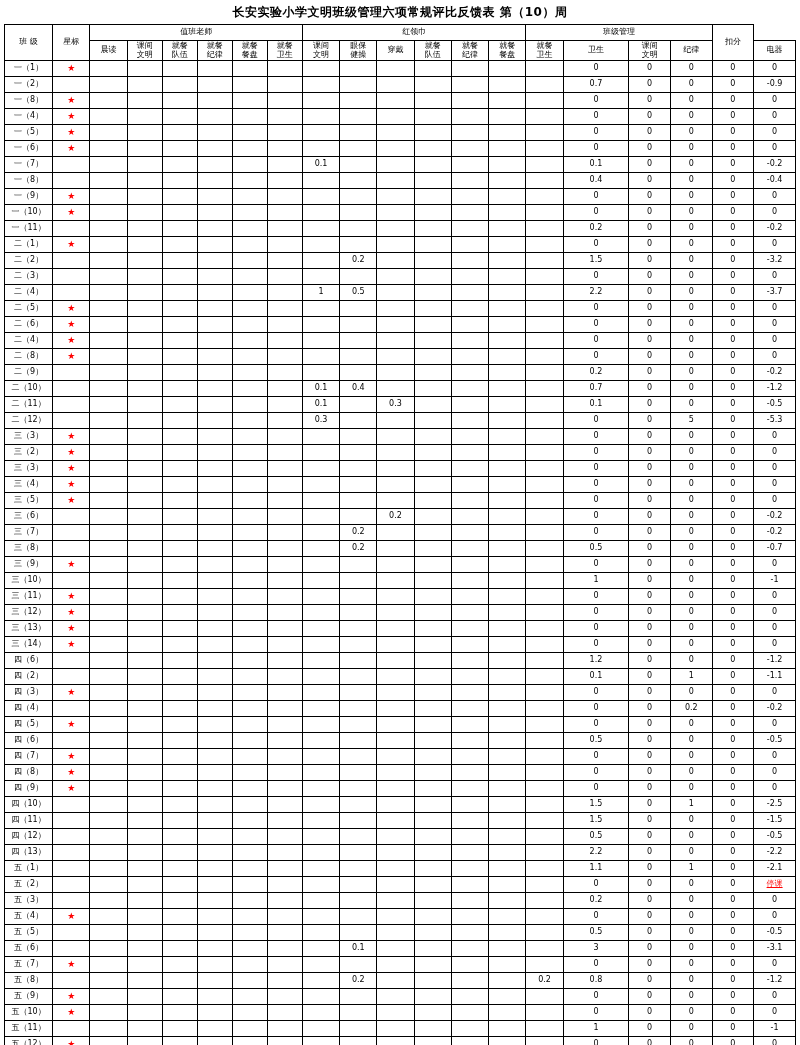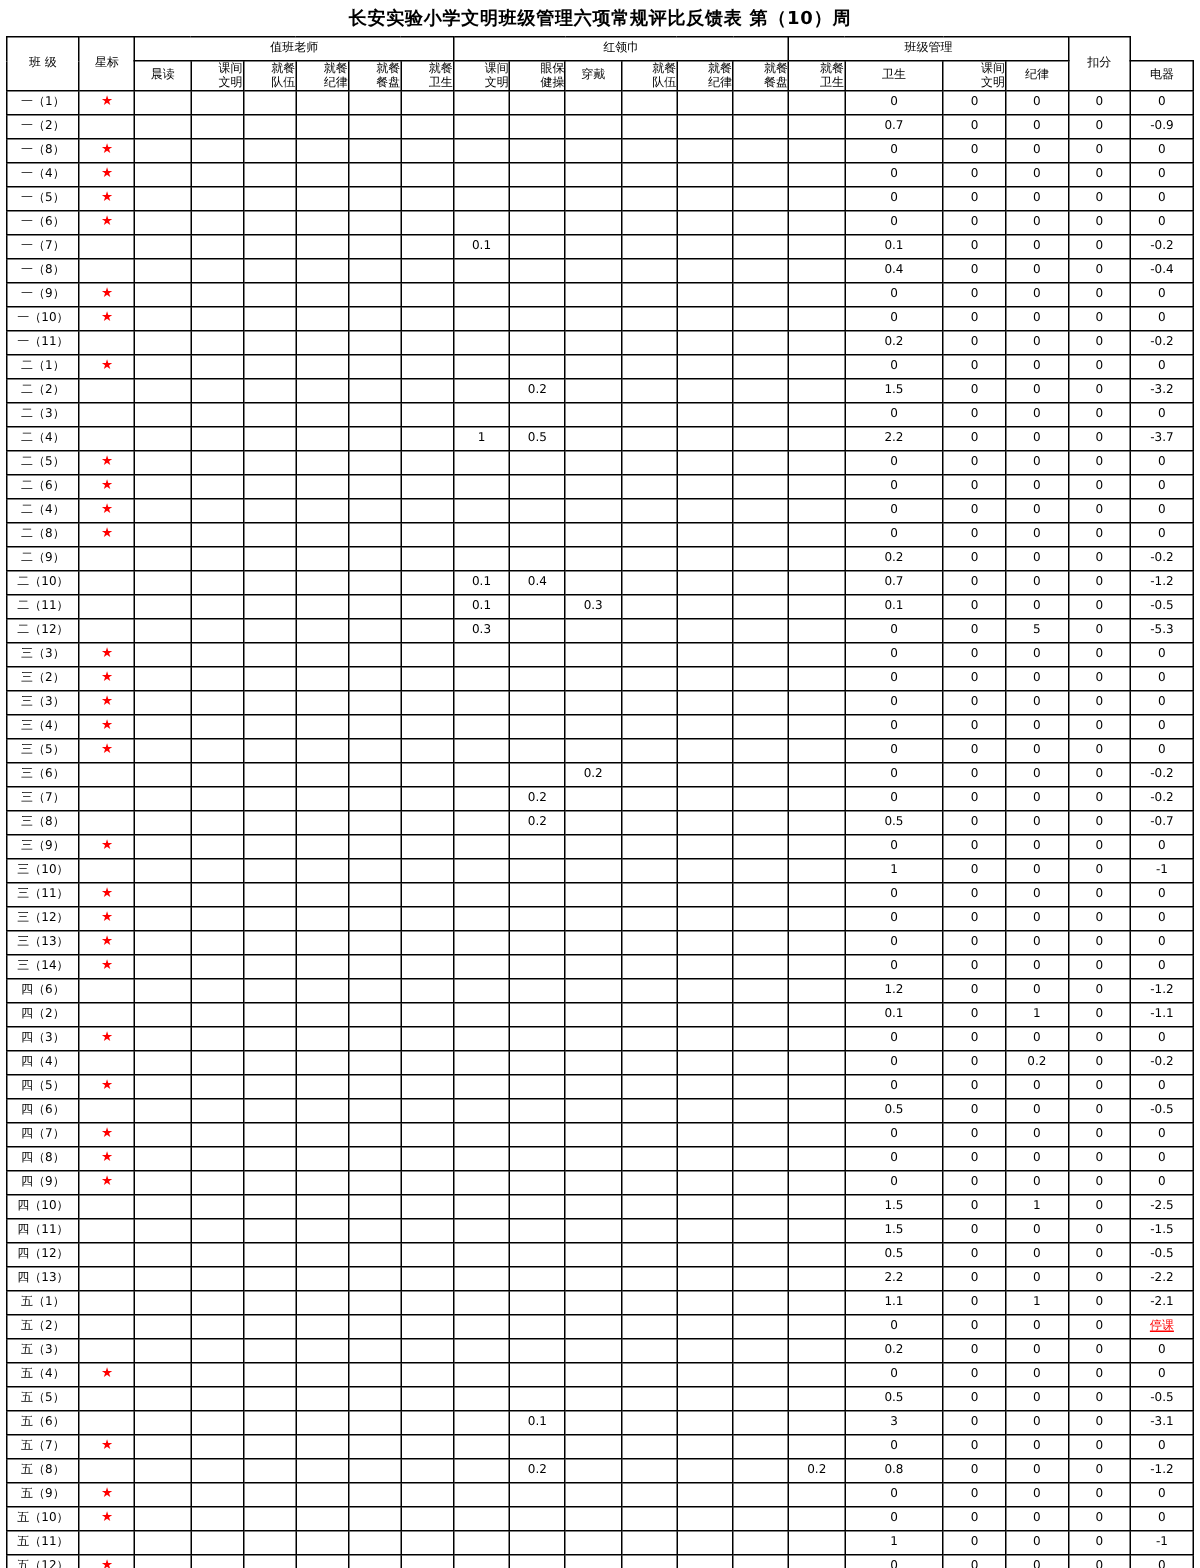--- a/index.html
+++ b/index.html
@@ -47,21 +47,20 @@
   }
   
   th.vcol {
     font-size: 8px;
     line-height: 1.0;
     height: 46px;
     padding: 0 1px;
   }
   th.vcol span {
     display: block;
-    text-align: right;
   }
   .cls-col {
     font-size: 8px;
     white-space: nowrap;
   }
   .star {
     color: #ff0000;
     font-size: 9px;
     line-height: 1;
   }

